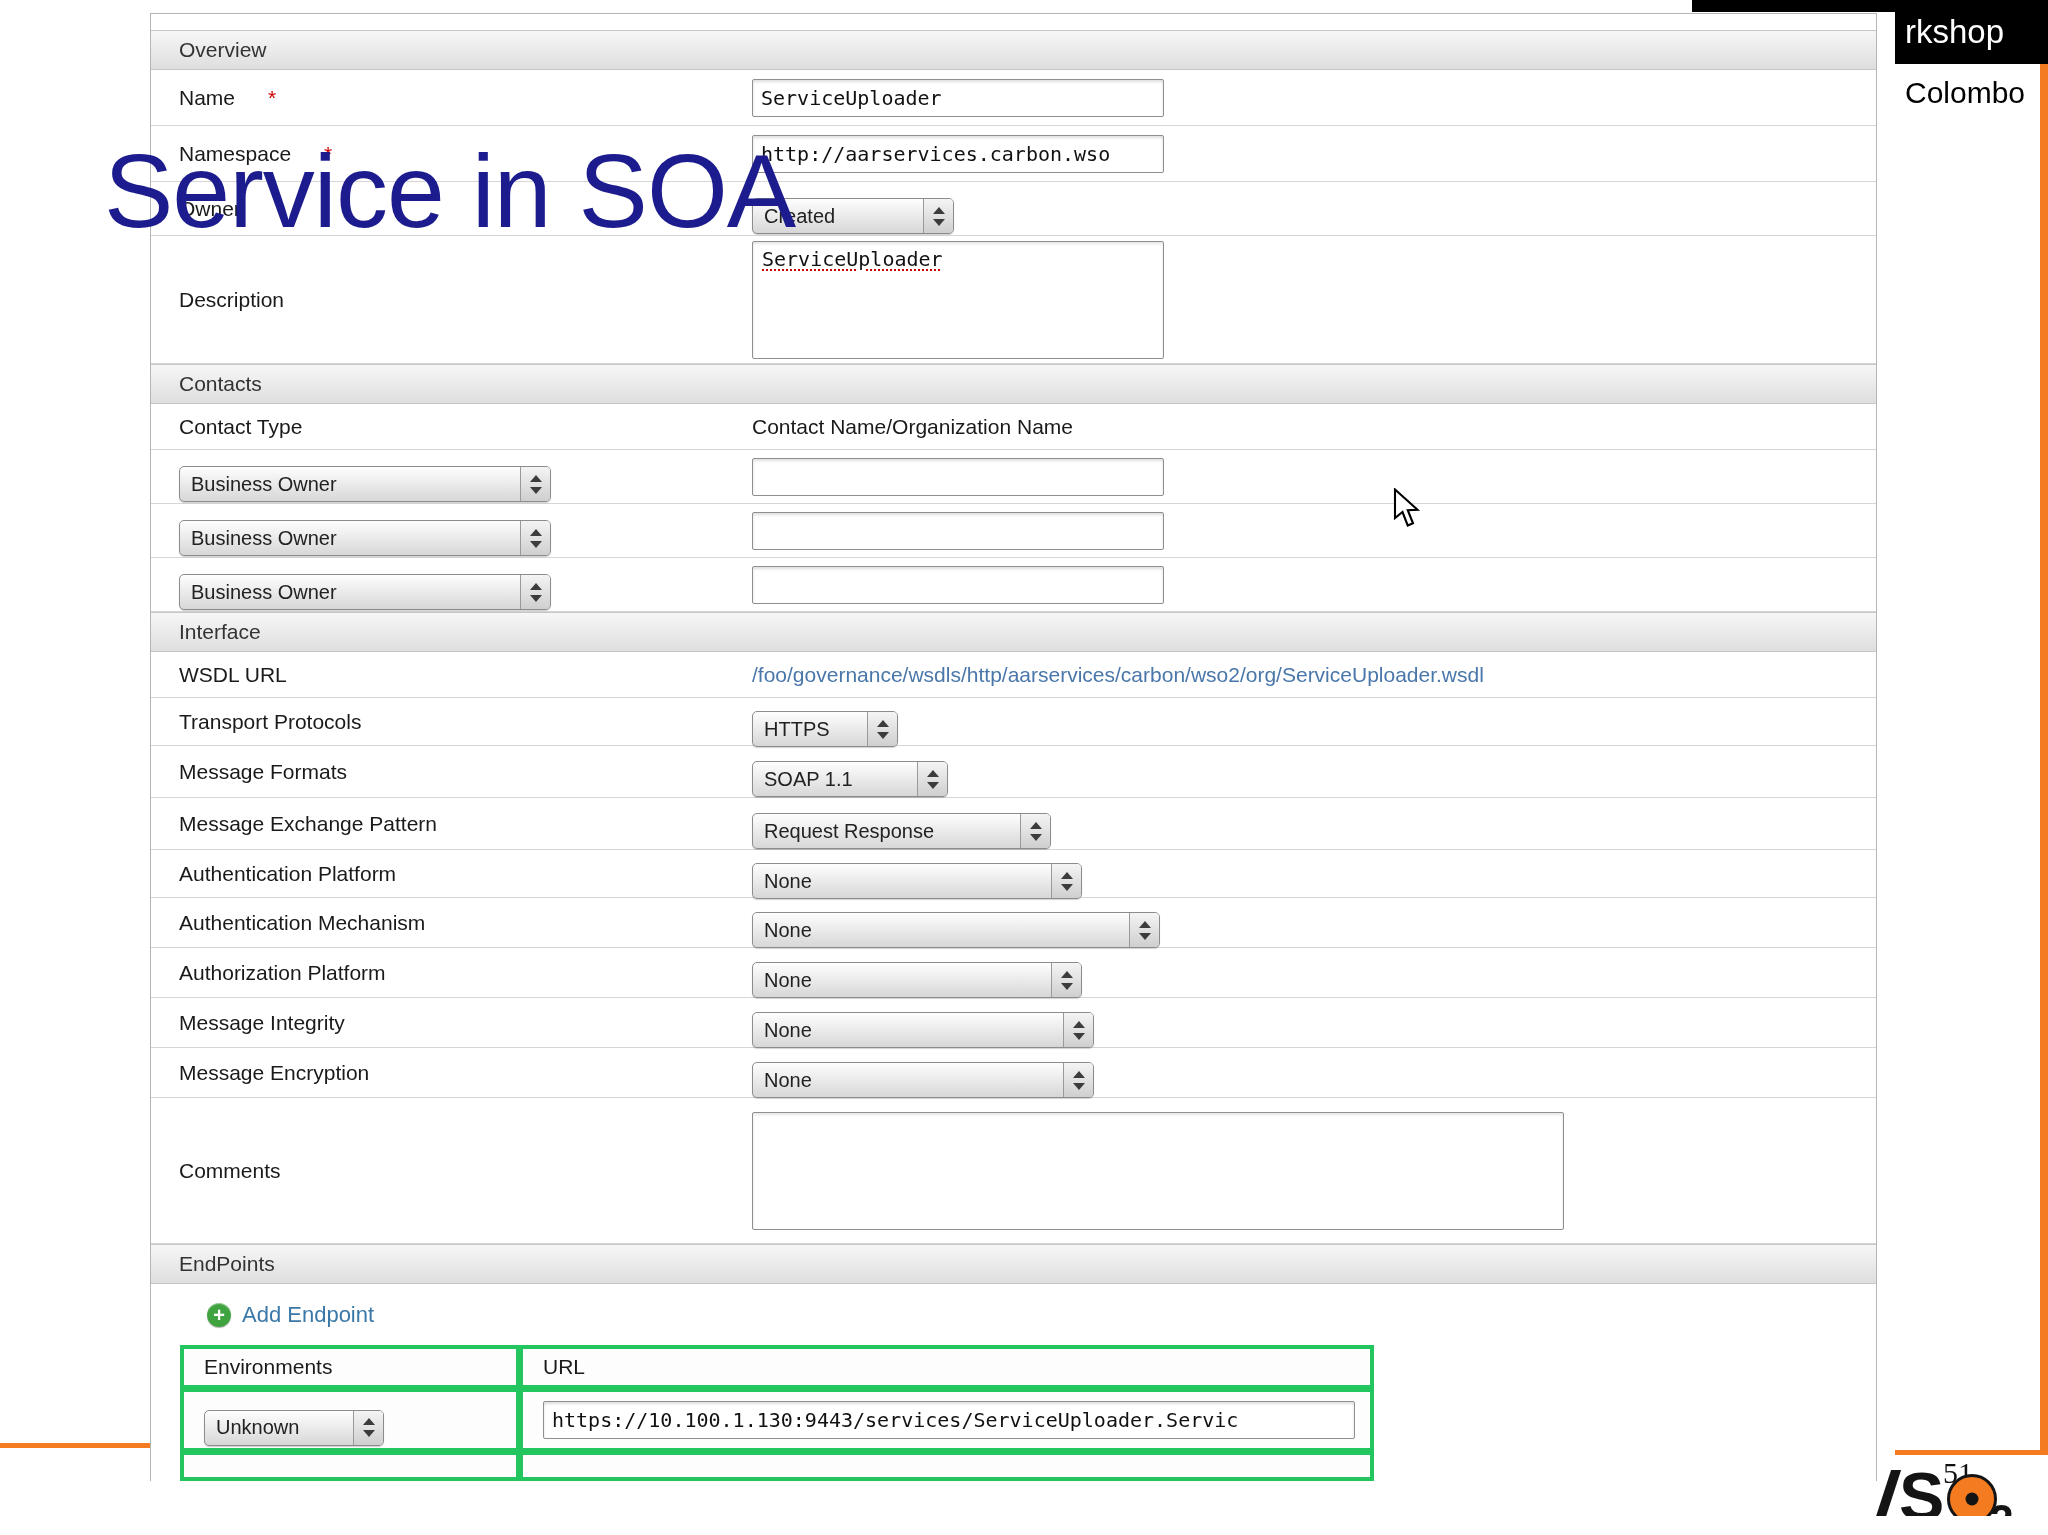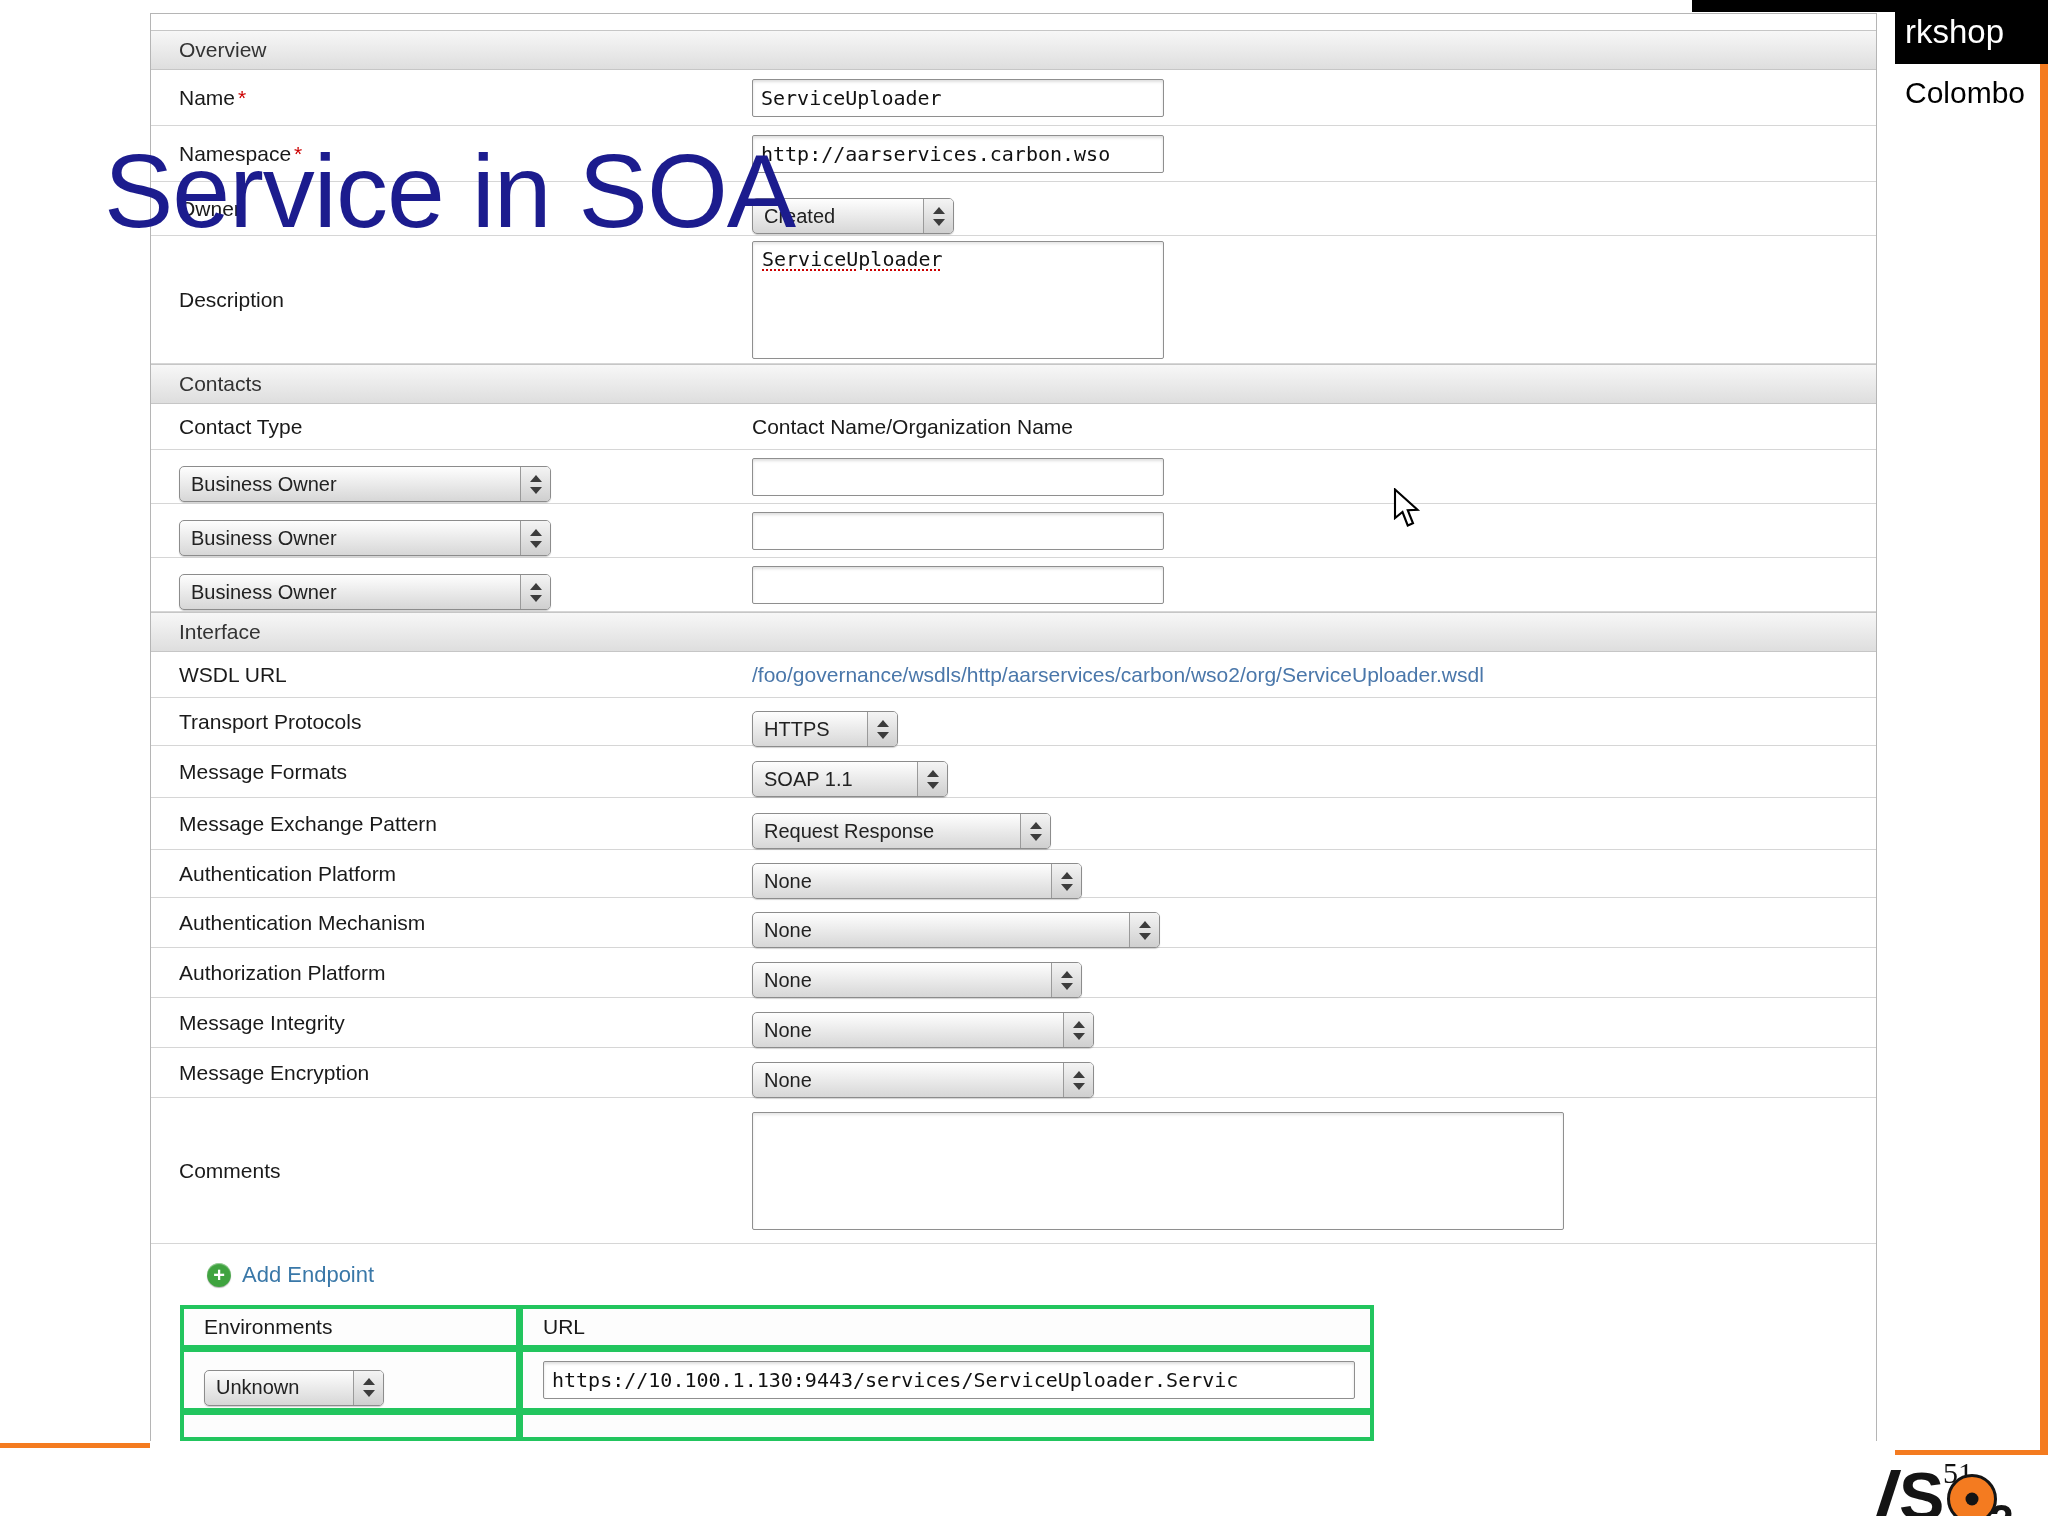--- a/index.html
+++ b/index.html
@@ -19,21 +19,21 @@
     border-top:1px solid #c6c6c6; border-bottom:1px solid #c6c6c6;
     display:flex; align-items:center; padding-left:28px; box-sizing:border-box;
     font-size:21px; color:#333333;
   }
   .frow {
     display:flex; align-items:center; border-bottom:1px solid #d6d6d6;
     box-sizing:border-box;
   }
   .lbl {
     width:601px; padding-left:28px; box-sizing:border-box; flex-shrink:0;
-    font-size:21px; color:#1a1a1a; display:flex; align-items:center;
+    font-size:21px; color:#1a1a1a; display:flex; align-items:center;gap:30px;
   }
   .req { color:#cc0000; margin-left:3px; font-size:21px; }
 
   .tinput {
     height:38px; border:1px solid #8f8f8f; background:#fff; border-radius:2px;
     box-shadow: inset 0 2px 3px rgba(0,0,0,.13);
     font-family:"DejaVu Sans Mono", monospace; font-size:20px; color:#111;
     padding:0 8px; box-sizing:border-box;
   }
   .textarea-box {
@@ -321,20 +321,23 @@
       </div>
     </div>
 
     <div class="frow" style="height:146px">
       <div class="lbl">
         <span>Comments</span>
       </div>
       <div class="textarea-box" style="width:812px; height:118px"></div>
     </div>
 
+    <div class="section-header">
+      <span>EndPoints</span>
+    </div>
 
     <div class="frow" style="height:62px; border-bottom:none">
       <div class="add-ep">
         <span class="plus-icon">
             <span>+</span>
           </span>
         <span class="add-text">Add Endpoint</span>
       </div>
     </div>
 

